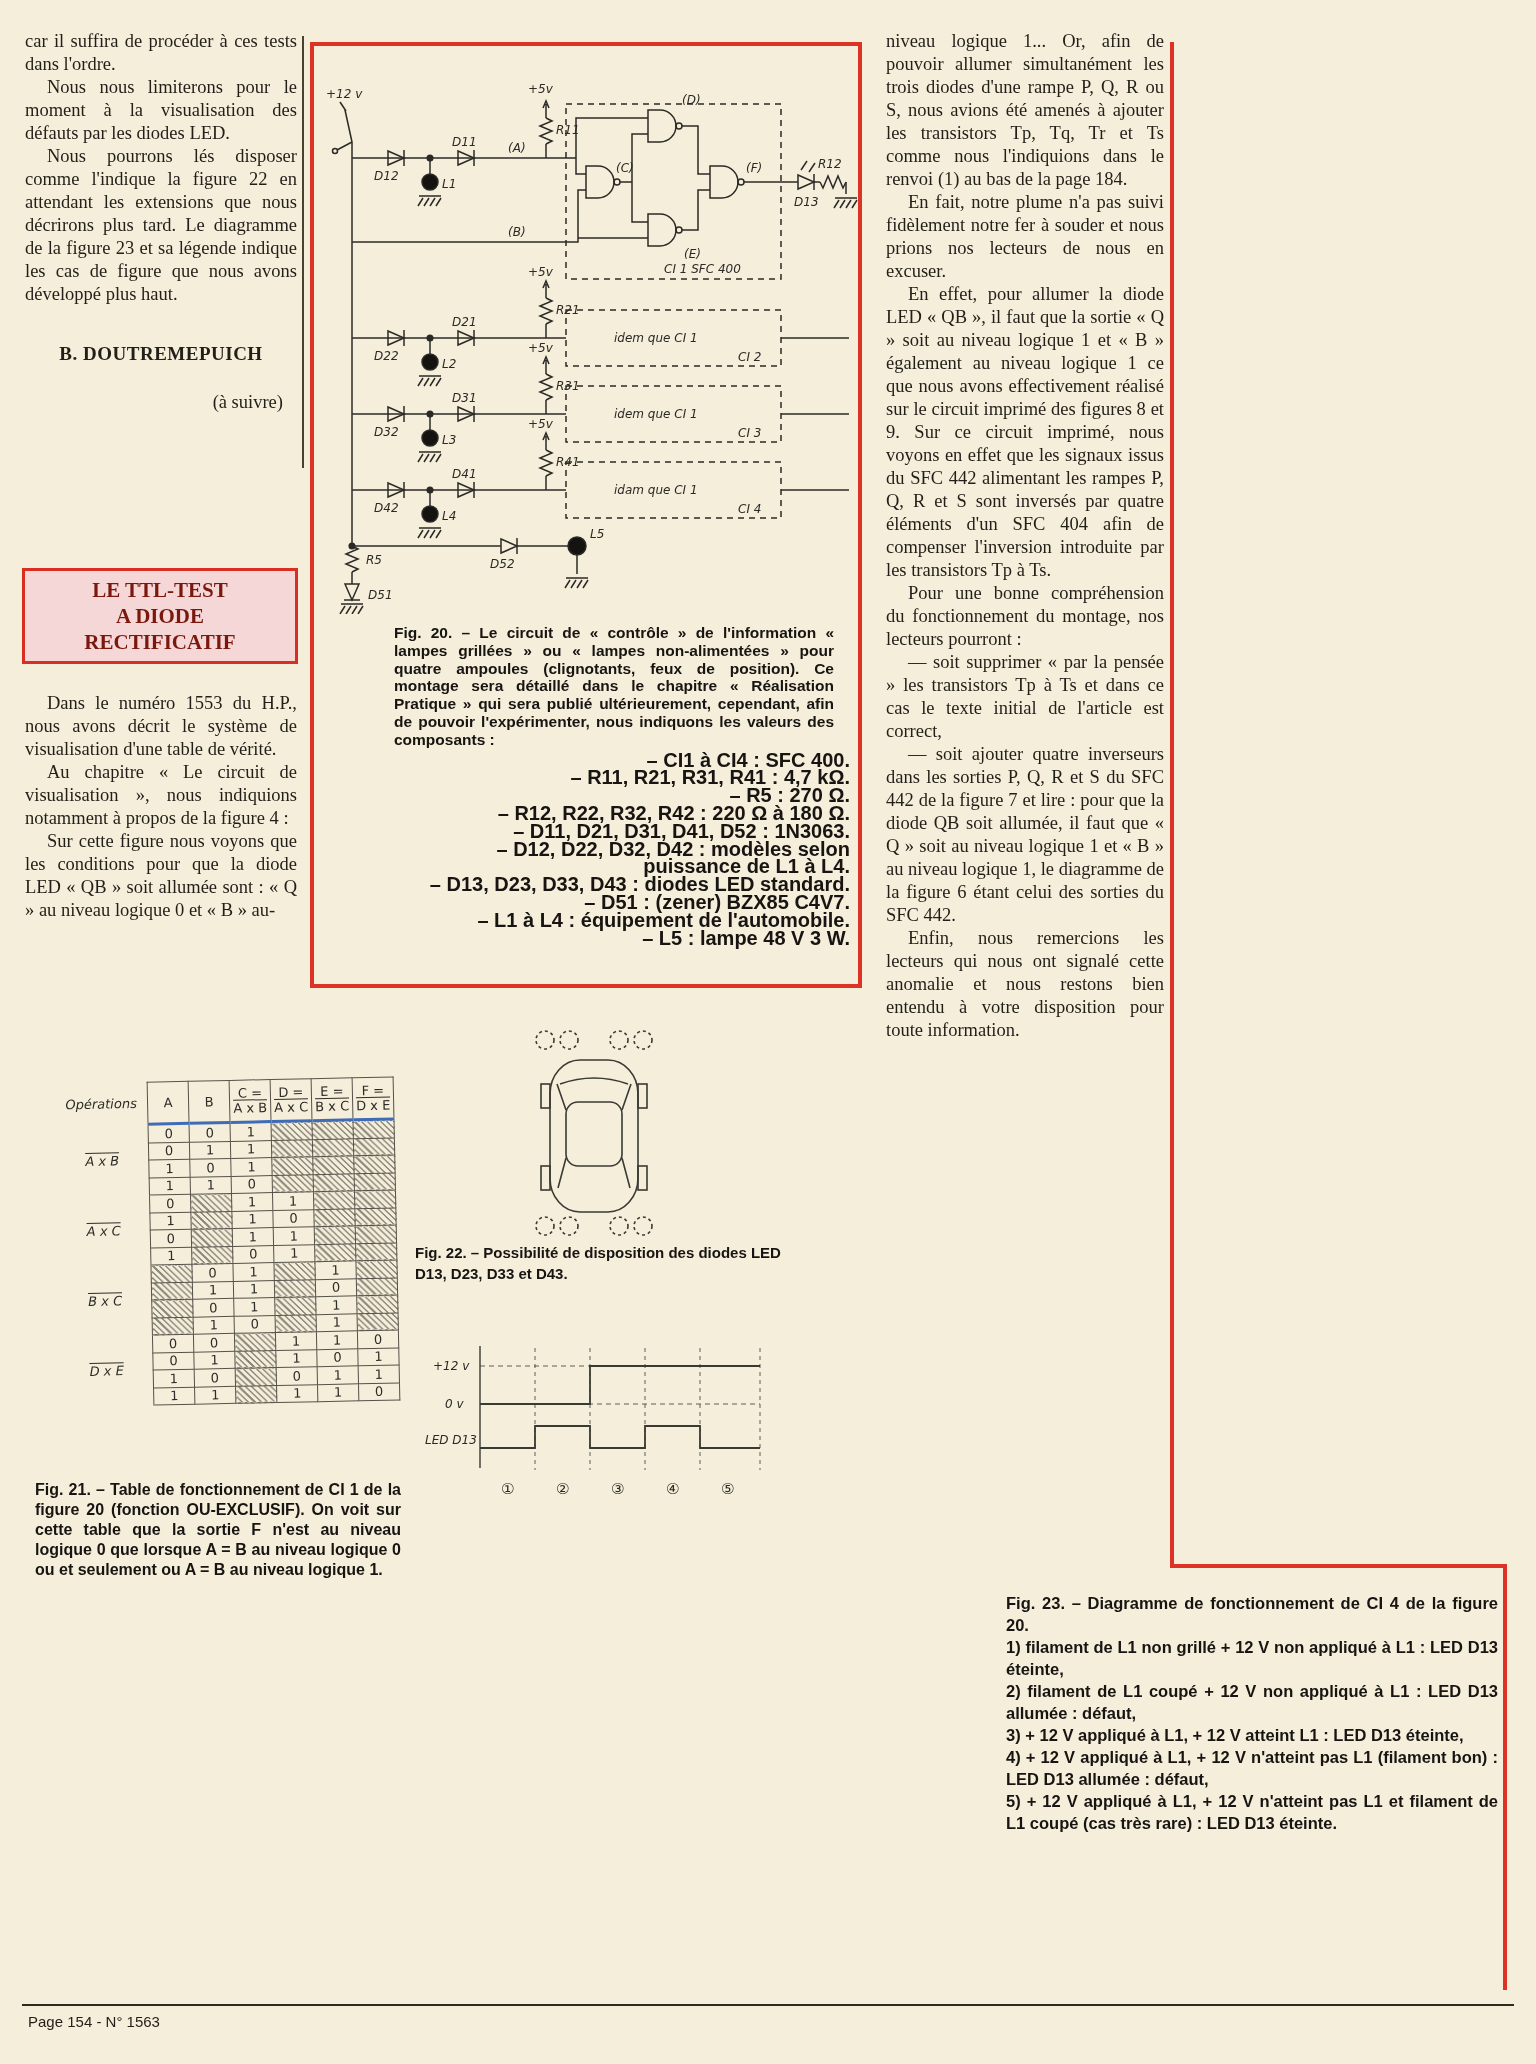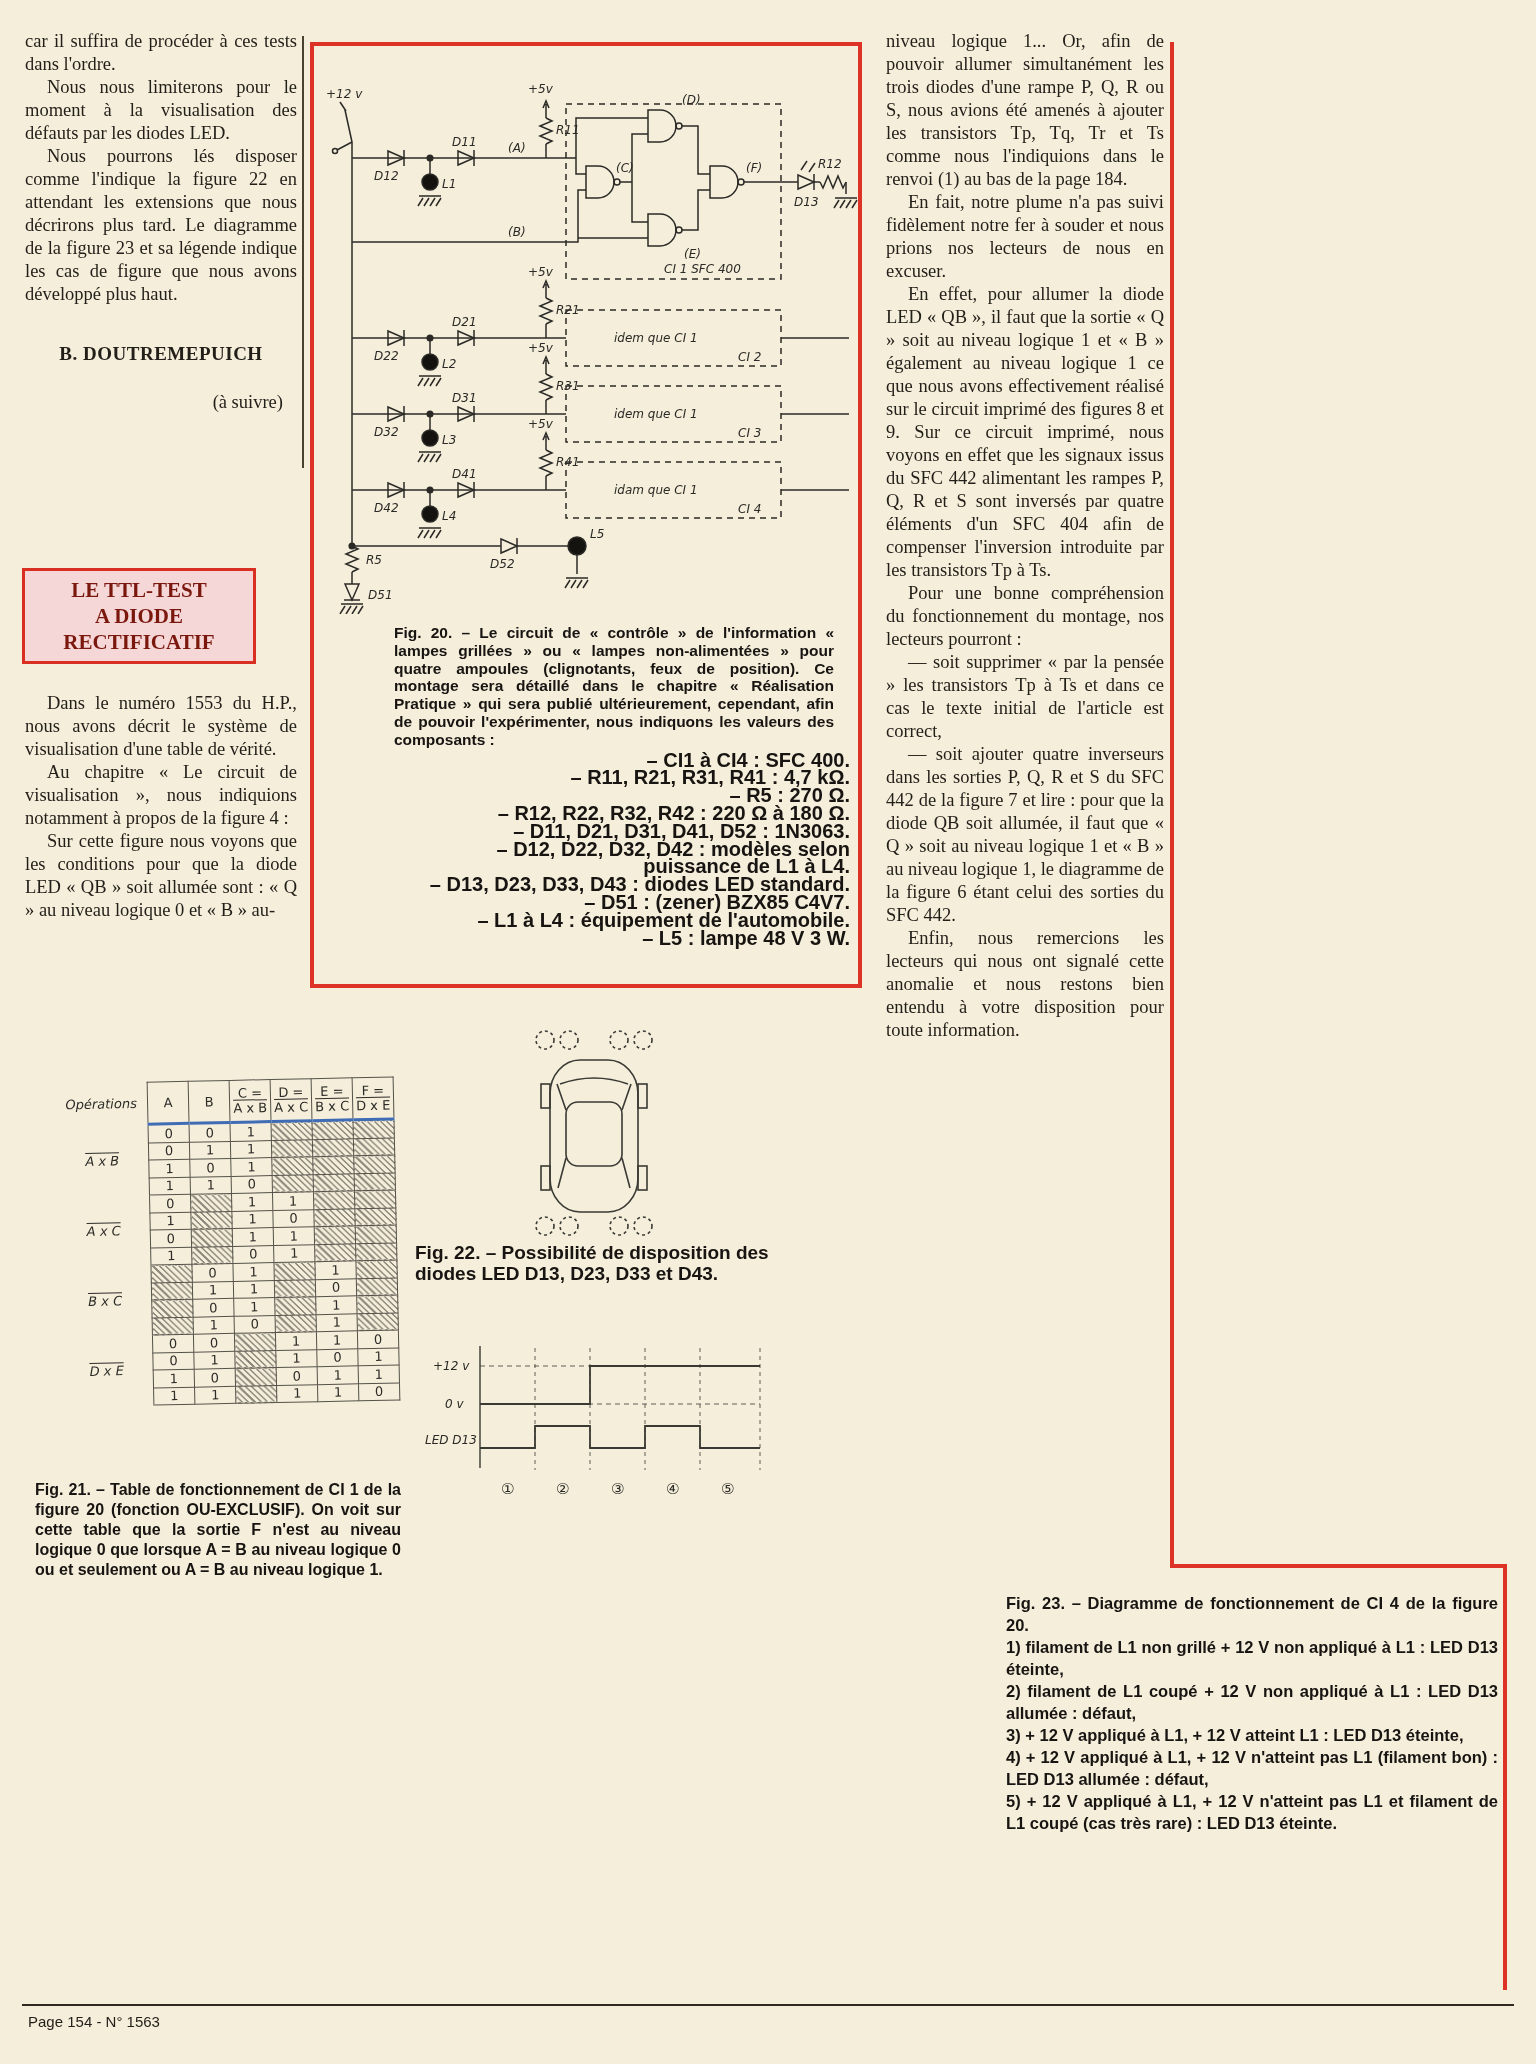--- a/index.html
+++ b/index.html
@@ -13,40 +13,40 @@
   .suite{text-align:right;padding-right:14px;margin-top:26px;font-size:18.5px;}
   .divider-v{position:absolute;background:#48432f;}
   
   .fig20-box{position:absolute;left:310px;top:42px;width:552px;height:946px;
              border:4px solid #dd3226;box-sizing:border-box;}
   .fig20-caption{margin:6px 10px 0 80px;width:456px;}
   .caption{font-family:"Liberation Sans",sans-serif;font-weight:bold;color:#171411;}
   .fig20-caption p{margin:0 16px 3px 0;font-size:15.5px;line-height:17.8px;text-align:justify;}
   .comp-item{font-size:20px;line-height:17.8px;text-align:right;}
   
-  .ttl-box{position:absolute;left:22px;top:568px;width:234px;height:96px;background:#f6d7d8;
+  .ttl-box{position:absolute;left:22px;top:568px;width:276px;height:96px;background:#f6d7d8;
            border:3px solid #d92f23;box-sizing:border-box;display:flex;flex-direction:column;
            align-items:center;justify-content:center;}
   .ttl-box .t{font-family:"Liberation Serif",serif;font-weight:bold;font-size:21px;
               line-height:26px;color:#7a180e;text-align:center;}
   
   .red-rail{position:absolute;background:#dd3226;}
   
   .truth-wrap{position:absolute;left:58px;top:1080px;transform:rotate(-1.2deg);}
   table.truth{border-collapse:collapse;font-family:"DejaVu Sans",sans-serif;font-size:13px;color:#2e2c28;}
   table.truth th,table.truth td{border:1.5px solid #55524a;width:40px;height:16.5px;
       text-align:center;padding:0;font-weight:normal;}
   table.truth thead th{height:40px;border-bottom:3px solid #3f6cb5;}
   table.truth .opcell{width:92px;font-style:italic;border-left:none;border-top:none;border-bottom:none;background:transparent;}
   table.truth thead .opcell{border:none;}
   .ov{text-decoration:overline;}
   td.hatch{background:repeating-linear-gradient(45deg,rgba(70,68,60,0) 0 3px,rgba(70,68,60,.6) 3px 4.5px);}
   .fig21-caption{position:absolute;left:35px;top:1480px;width:366px;font-size:16px;line-height:20px;text-align:justify;}
   
-  .fig22-caption{position:absolute;left:415px;top:1242px;width:372px;font-size:19px;line-height:21px;text-align:left;}
+  .fig22-caption{position:absolute;left:415px;top:1242px;width:372px;font-size:15px;line-height:21px;text-align:left;}
   .fig23{position:absolute;left:1006px;top:1592px;width:492px;}
   .fig23 .line{font-size:16.5px;line-height:22px;text-align:justify;}
   
   .slabel text{font-family:"DejaVu Sans",sans-serif;font-style:italic;font-size:12px;fill:#2b2a26;}
   svg .wires{stroke:#2b2a26;stroke-width:1.5;fill:none;}
   
   .footer-rule{position:absolute;left:22px;top:2004px;width:1492px;height:2px;background:#2e2a22;}
   .footer{position:absolute;left:28px;top:2013px;font-family:"Liberation Sans",sans-serif;
           font-weight:normal;font-size:15px;color:#221e18;}
 </style>

